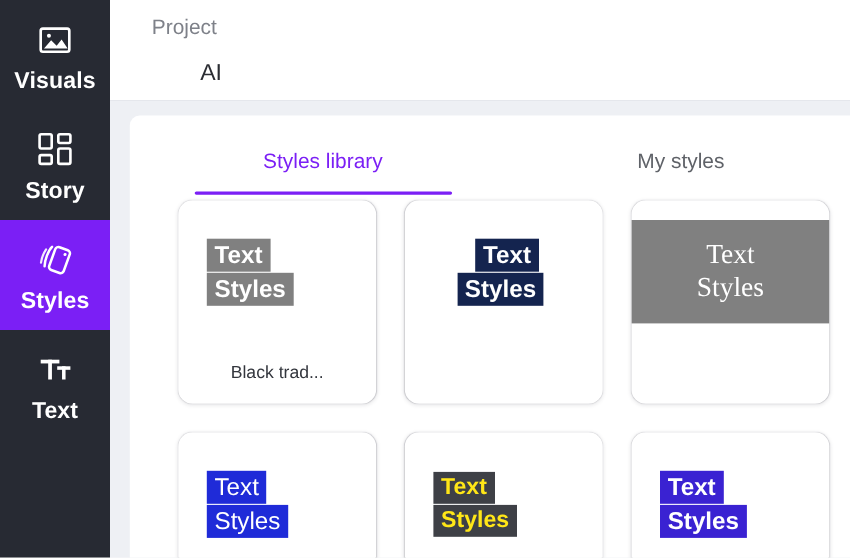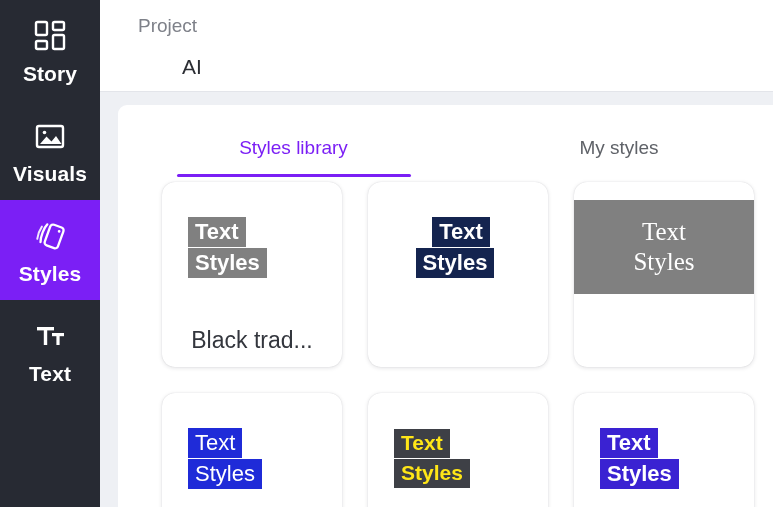--- a/index.html
+++ b/index.html
@@ -133,21 +133,21 @@
     white-space:nowrap;
     padding:2px 7px 3px 7px;
   }
   .pv-line.l2 { margin-top:1px; }
 
   .card-title {
     position:absolute;
     left:0; bottom:0;
     width:180px; height:54px;
     display:flex; align-items:center; justify-content:center;
-    font-size:23px;
+    font-size:16px;
     color:#33363d;
   }
 
   
   .band-fill {
     position:absolute; left:0; top:0;
     width:180px; height:100%;
     display:flex; flex-direction:column;
     align-items:center; justify-content:center;
   }
@@ -156,38 +156,38 @@
 </head>
 <body>
 
 <div id="app">
 
   <nav id="sidebar">
 
     <div class="nav-item">
       <span class="nav-icon">
         <svg viewBox="0 0 38 38" width="38" height="38" fill="none" stroke="#ffffff" stroke-width="2.4">
+          <rect x="6" y="9" width="26" height="21" rx="2"></rect>
+          <path d="M9 27 l6.5 -7.5 l5 5 l4.5 -5.5 l5.5 8 z" fill="#ffffff" stroke="none"></path>
+          <circle cx="13.5" cy="15.5" r="1.8" fill="#ffffff" stroke="none"></circle>
+        </svg>
+      </span>
+      <span class="nav-label">Visuals</span>
+    </div>
+
+    <div class="nav-item">
+      <span class="nav-icon">
+        <svg viewBox="0 0 38 38" width="38" height="38" fill="none" stroke="#ffffff" stroke-width="2.4">
           <rect x="5" y="5" width="11" height="13" rx="1.5"></rect>
           <rect x="22" y="5" width="11" height="8" rx="1.5"></rect>
           <rect x="5" y="24" width="11" height="8" rx="1.5"></rect>
           <rect x="22" y="18" width="11" height="14" rx="1.5"></rect>
         </svg>
       </span>
       <span class="nav-label">Story</span>
-    </div>
-
-    <div class="nav-item">
-      <span class="nav-icon">
-        <svg viewBox="0 0 38 38" width="38" height="38" fill="none" stroke="#ffffff" stroke-width="2.4">
-          <rect x="6" y="9" width="26" height="21" rx="2"></rect>
-          <path d="M9 27 l6.5 -7.5 l5 5 l4.5 -5.5 l5.5 8 z" fill="#ffffff" stroke="none"></path>
-          <circle cx="13.5" cy="15.5" r="1.8" fill="#ffffff" stroke="none"></circle>
-        </svg>
-      </span>
-      <span class="nav-label">Visuals</span>
     </div>
 
 
     <div class="nav-item active">
       <span class="nav-icon">
         <svg viewBox="0 0 38 38" width="38" height="38" fill="none">
           <g transform="rotate(20 19 19)">
             <rect x="16" y="7" width="14" height="22" rx="3" fill="none" stroke="#ffffff" stroke-width="2.3"></rect>
             <circle cx="26" cy="11.5" r="1.4" fill="#ffffff"></circle>
             <path d="M12.5 9 C10.5 13, 10.3 23, 12.2 28" stroke="#ffffff" stroke-width="2.3" stroke-linecap="round" fill="none"></path>

